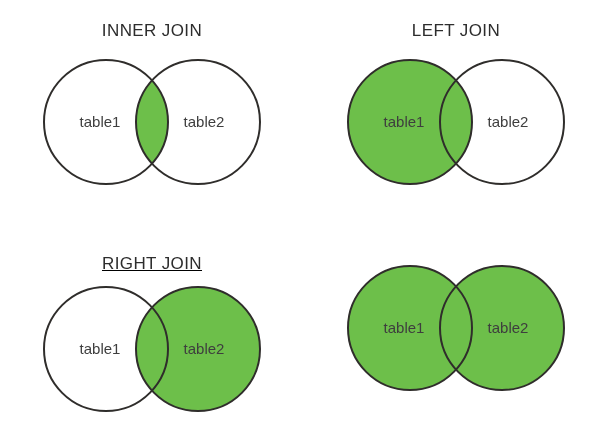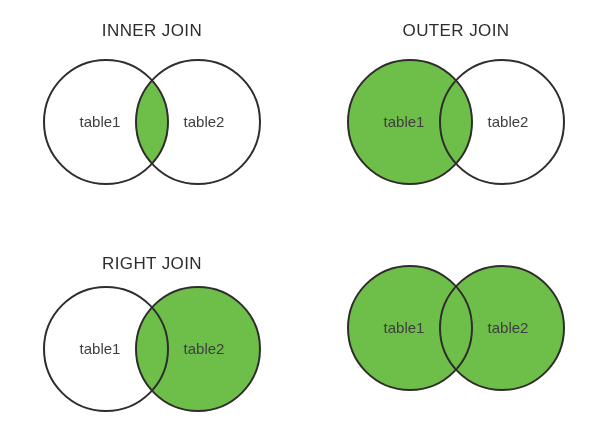--- a/index.html
+++ b/index.html
@@ -22,21 +22,21 @@
     width: 608px;
     height: 316px;
   }
   .panel {
     display: flex;
     flex-direction: column;
     align-items: center;
     box-sizing: border-box;
   }
   .panel-top { padding-top: 20px; }
-  .panel-bottom { padding-top: 31px; }
+  .panel-bottom { padding-top: 31px; text-decoration: underline; }
   .join-title {
     font-size: 17px;
     line-height: 21px;
     letter-spacing: 0.4px;
     font-weight: 500;
     color: #2d2d2d;
     text-align: center;
     white-space: nowrap;
   }
   .panel-top .venn { margin-top: 16px; }
@@ -72,21 +72,21 @@
         <circle cx="157" cy="65" r="62" fill="#ffffff"></circle>
         <circle cx="157" cy="65" r="62" clip-path="url(#clip0)" fill="#6dbf4a"></circle>
         <circle class="outline" cx="65" cy="65" r="62"></circle>
         <circle class="outline" cx="157" cy="65" r="62"></circle>
         <text class="circle-label" x="59" y="70">table1</text>
         <text class="circle-label" x="163" y="70">table2</text>
       </svg>
     </div>
 
     <div class="panel panel-top">
-      <div class="join-title">OUTER JOIN</div>
+      <div class="join-title">LEFT JOIN</div>
       <svg class="venn" width="222" height="130" viewBox="0 0 222 130">
         <defs>
           <clipPath id="clip1">
               <circle cx="65" cy="65" r="62"></circle>
             </clipPath>
         </defs>
         <circle cx="65" cy="65" r="62" fill="#6dbf4a"></circle>
         <circle cx="157" cy="65" r="62" fill="#ffffff"></circle>
         <circle cx="157" cy="65" r="62" clip-path="url(#clip1)" fill="#6dbf4a"></circle>
         <circle class="outline" cx="65" cy="65" r="62"></circle>

